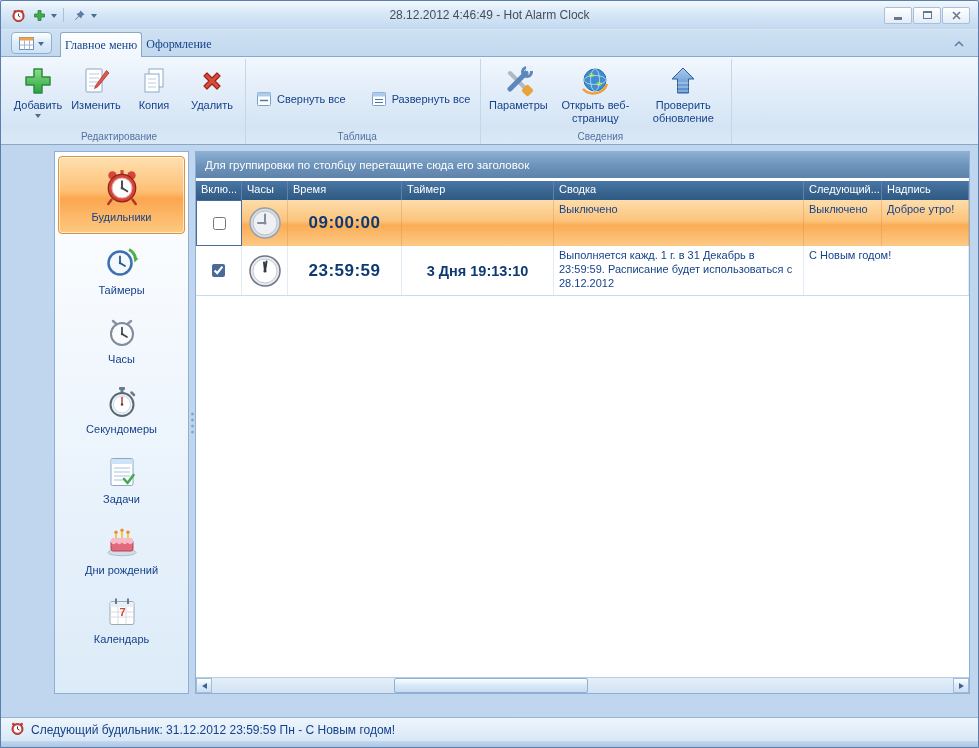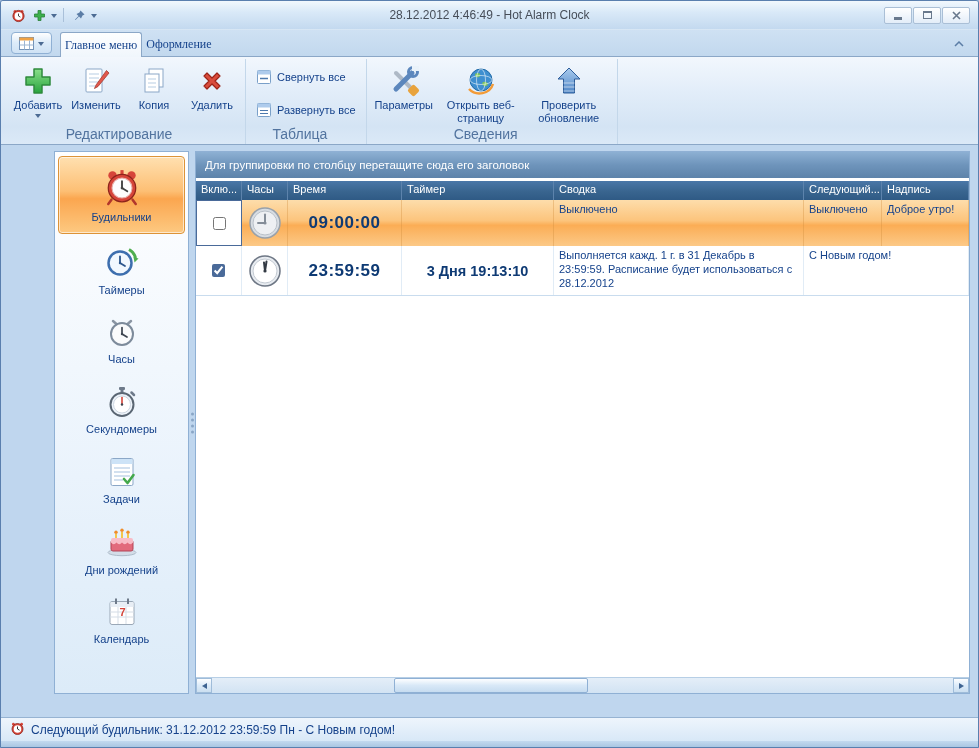--- a/index.html
+++ b/index.html
@@ -19,28 +19,28 @@
 .glyph-max{width:9px;height:8px;border:1px solid #68788c;border-top-width:2px;}
 
 .tabrow{height:27px;flex:0 0 27px;background:linear-gradient(#cfe1f3,#c2d8ee);display:flex;align-items:flex-end;padding:0 0 0 10px;border-bottom:1px solid #8ba7c7;position:relative;}
 .app-btn{display:flex;align-items:center;gap:4px;height:22px;padding:0 7px;margin:0 8px 2px 0;border:1px solid #8fb0d4;border-radius:4px;background:linear-gradient(#fefefe,#dcebf9 50%,#cfe2f4);}
 .tab{height:24px;line-height:24px;padding:0 4px;font-size:12px;color:#15428b;white-space:nowrap;font-family:Liberation Serif, serif;}
 .tab.active{background:linear-gradient(#fdfeff,#f0f6fc);border:1px solid #8ba7c7;border-bottom:none;border-radius:3px 3px 0 0;margin-bottom:-1px;height:25px;}
 .ribbon-collapse{position:absolute;right:10px;top:6px;width:18px;height:16px;display:flex;align-items:center;justify-content:center;border-radius:3px;}
 
 .ribbon{height:88px;flex:0 0 88px;background:linear-gradient(#f2f7fd,#e2edf9 40%,#d4e4f4 80%,#dbe9f7);border-bottom:1px solid #8ba7c7;display:flex;align-items:stretch;padding:2px 2px 0 4px;}
 .rgroup{position:relative;padding:2px 4px 15px 4px;border-right:1px solid #c3d7ea;display:flex;}
-.rgroup-label{position:absolute;left:0;right:12px;bottom:2px;text-align:center;font-size:14px;color:#52749f;}
+.rgroup-label{position:absolute;left:0;right:12px;bottom:2px;text-align:center;font-size:10px;color:#52749f;}
 .rbuttons{display:flex;}
 .rbtn{width:58px;display:flex;flex-direction:column;align-items:center;padding-top:2px;font-size:11px;color:#15428b;text-align:center;line-height:1.15;border-radius:3px;}
 .rbtn .ricon{height:36px;display:flex;align-items:center;justify-content:center;}
 .rbtn .caret{margin-top:2px;}
 .rbtn-wide{width:88px;}
 .rbtn-med{width:66px;}
-.smallcol{display:flex;flex-direction:column;gap:17px;padding:8px 6px 0 6px;}
+.smallcol{display:flex;gap:25px;padding:8px 6px 0 6px;}
 .sbtn{display:flex;align-items:center;gap:5px;font-size:11px;color:#15428b;white-space:nowrap;}
 
 .workspace{flex:1;display:flex;padding:6px 8px 4px 8px;min-height:0;}
 .sidebar{width:135px;flex:0 0 135px;border:1px solid #8fb0d4;background:linear-gradient(#ffffff,#eaf3fc 60%,#dcebf8);padding:4px 3px;display:flex;flex-direction:column;margin-left:45px;}
 .side-item{height:68px;display:flex;flex-direction:column;align-items:center;justify-content:center;gap:3px;font-size:11px;color:#15428b;border-radius:4px;margin-bottom:2px;}
 .side-item.selected{height:78px;background:linear-gradient(#ffe0b0,#fdbf74 45%,#fba64f 55%,#fdc981);border:1px solid #dd9337;box-shadow:inset 0 0 0 1px rgba(255,255,255,.6);}
 .splitter{width:6px;flex:0 0 6px;position:relative;}
 .grip{position:absolute;top:50%;left:1.5px;transform:translateY(-50%);}
 .grip i{display:block;width:3px;height:3px;border-radius:50%;background:#8aa6c6;margin:3px 0;}
 .content{flex:1;border:1px solid #8fb0d4;background:#f0abfc;display:flex;flex-direction:column;min-width:0;}

